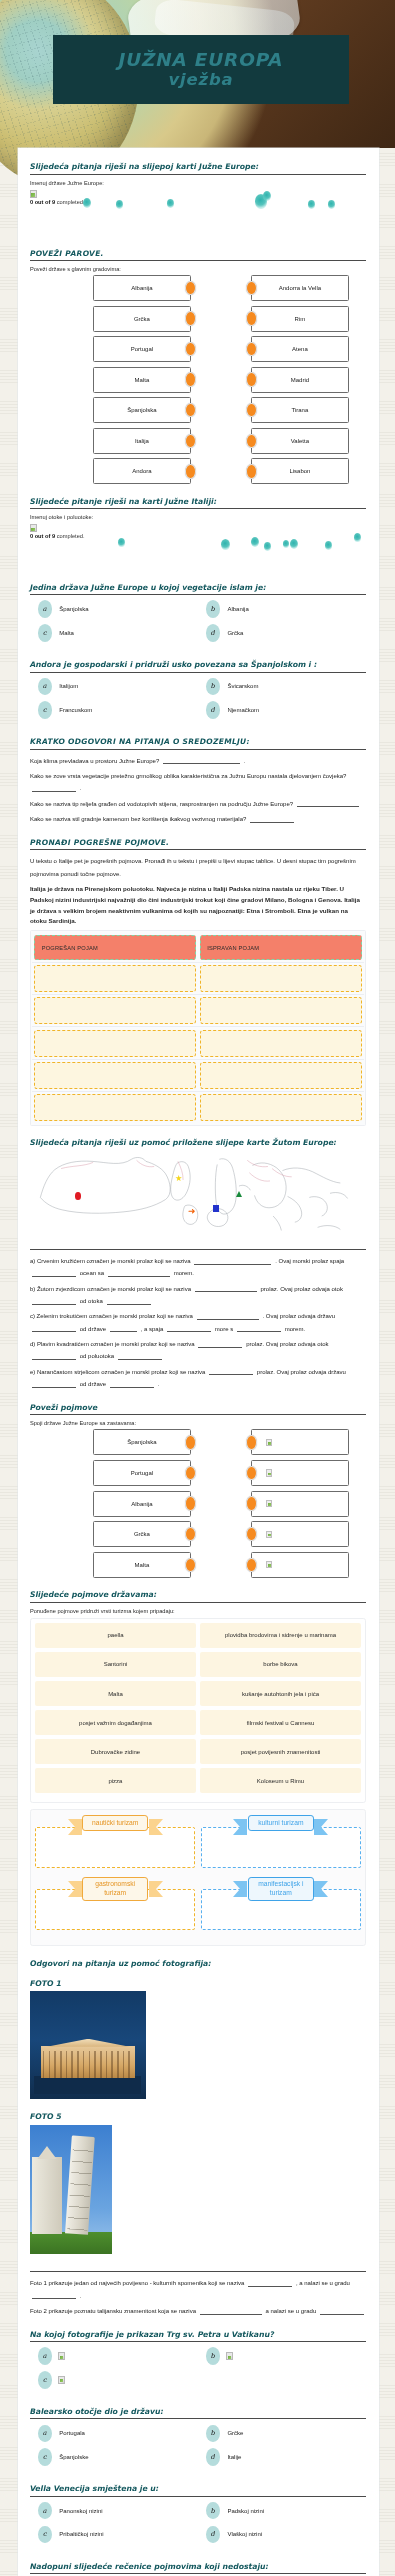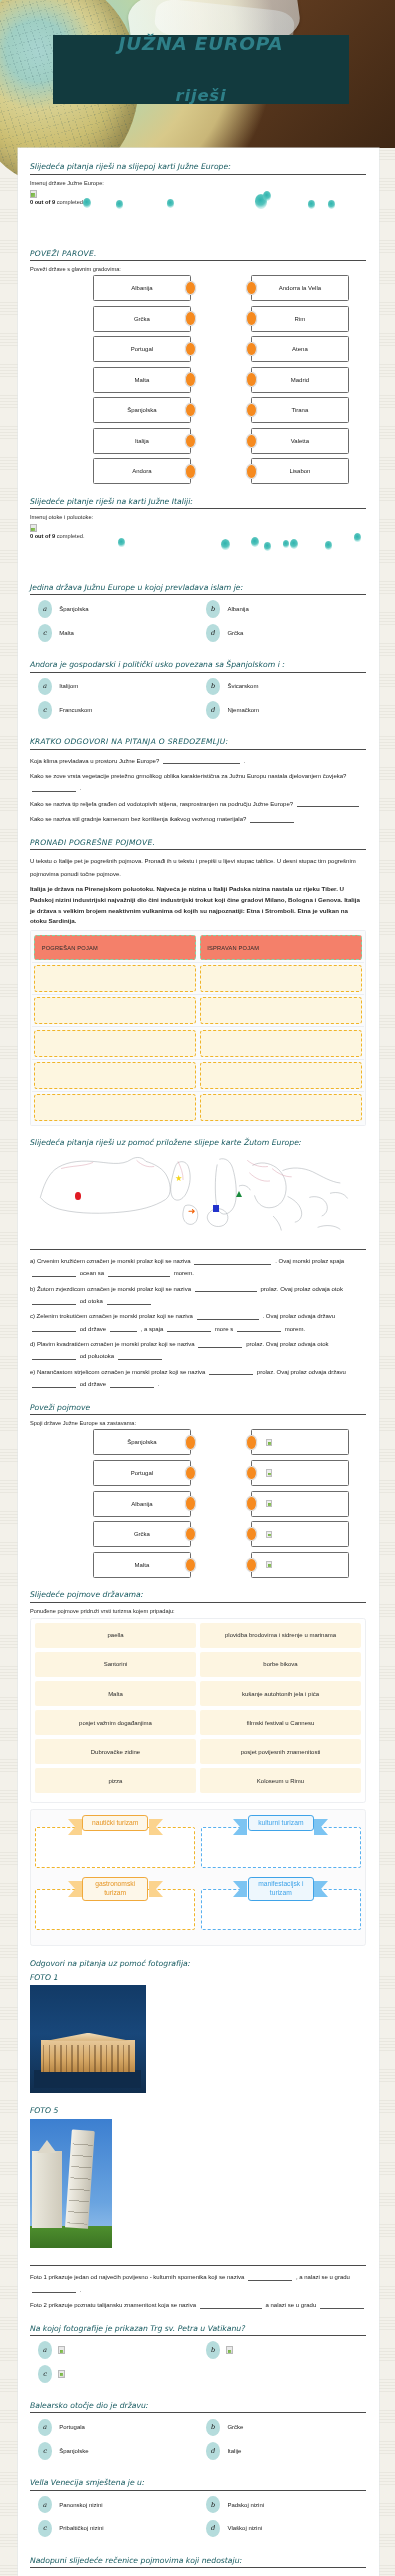--- a/index.html
+++ b/index.html
@@ -48,21 +48,21 @@
     box-shadow:0 1px 3.1px rgba(0,0,0,.2);
   }
   .hero .tape2{
     position:absolute; left:155px; top:5.2px; width:139px; height:36px;
     background:linear-gradient(100deg, rgba(255,255,255,.5), rgba(220,235,240,.35));
     border-radius:20.6px/13px; transform:rotate(6deg);
   }
   .hero .titlebox{
     position:absolute; left:53px; top:35px; width:296px; height:69px;
     background:#123a3e;
-    display:flex; flex-direction:column; align-items:center; justify-content:space-between;
+    display:flex; flex-direction:column; align-items:center; justify-content:center;
   }
   .hero .t1, .hero .t2 {
     font-family: "DejaVu Sans", sans-serif;
     color:#2e7f88; font-weight:bold; font-style:italic;
     letter-spacing:0.8px; line-height:1;
   }
   .hero .t1{ font-size:18.5px; }
   .hero .t2{ font-size:16.5px; margin-top:2.1px; }
 
   
@@ -71,21 +71,21 @@
     margin: 0 auto;
     width: 361px;
     background: #ffffff;
     padding: 2.1px 0 5.2px 0;
     box-shadow: 0 0 0 0.5px #dfe6ea;
   }
   .inner { padding: 0 12.4px; }
 
   h2.sec {
     font-family:"DejaVu Sans", sans-serif;
-    font-style:italic; font-weight:normal;
+    font-style:italic; font-weight:bold;
     color:#14585e;
     font-size:7.7px;
     margin:13.4px 0 1.5px 0;
     line-height:1.15;
   }
   h2.sec.caps { text-transform:uppercase; letter-spacing:0.3px; font-size:7.5px; }
   .rule { border:0; border-top:0.5px solid #4a4a4a; margin:1px 0 5.2px 0; }
 
   .prompt { font-size:5.7px; color:#2b2b2b; margin:4.1px 0 3.1px 0; }
 
@@ -271,21 +271,21 @@
 <body>
 
 <div class="page">
 
   <div class="hero">
     <div class="globe"></div>
     <div class="tape"></div>
     <div class="tape2"></div>
     <div class="titlebox">
       <div class="t1">JUŽNA EUROPA</div>
-      <div class="t2">riješi</div>
+      <div class="t2">vježba</div>
     </div>
   </div>
 
   <div class="sheet">
   <div class="inner">
 
     <h2 class="sec">Slijedeća pitanja riješi na slijepoj karti Južne Europe:</h2>
     <hr class="rule">
     <div class="prompt">Imenuj države Južne Europe:</div>
     <div class="mapblock">
@@ -393,42 +393,42 @@
         <div class="dot" style="left:260px;top:15.5px;width:8.2px;height:10.3px;"></div>
         <div class="dot" style="left:295px;top:17.5px;width:6.7px;height:8.8px;"></div>
         <div class="dot" style="left:324px;top:9.3px;width:7.2px;height:9.3px;"></div>
       </div>
       <span class="fileicon"></span>
       <div class="completed">
         <b>0 out of 9</b><span> completed.</span>
       </div>
     </div>
 
-    <h2 class="sec">Jedina država Južnu Europe u kojoj prevladava islam je:</h2>
+    <h2 class="sec">Jedina država Južne Europe u kojoj vegetacije islam je:</h2>
     <hr class="rule">
     <div class="mc">
       <div class="mcopt">
             <div class="bubble">a</div>
             <div class="mclabel">Španjolska</div>
           </div>
       <div class="mcopt">
             <div class="bubble">b</div>
             <div class="mclabel">Albanija</div>
           </div>
       <div class="mcopt">
             <div class="bubble">c</div>
             <div class="mclabel">Malta</div>
           </div>
       <div class="mcopt">
             <div class="bubble">d</div>
             <div class="mclabel">Grčka</div>
           </div>
     </div>
 
-    <h2 class="sec">Andora je gospodarski i politički usko povezana sa Španjolskom i :</h2>
+    <h2 class="sec">Andora je gospodarski i pridruži usko povezana sa Španjolskom i :</h2>
     <hr class="rule">
     <div class="mc">
       <div class="mcopt">
             <div class="bubble">a</div>
             <div class="mclabel">Italijom</div>
           </div>
       <div class="mcopt">
             <div class="bubble">b</div>
             <div class="mclabel">Švicarskom</div>
           </div>
@@ -724,21 +724,21 @@
             <span class="tail l"></span>
             <span class="tail r"></span>
             <div class="rbox">manifestacijsk i turizam</div>
           </div>
           <div class="zbody"></div>
         </div>
       </div>
     </div>
 
     <h2 class="sec">Odgovori na pitanja uz pomoć fotografija:</h2>
-    <h2 class="sec" style="margin-top:5px;">FOTO 1</h2>
+    <h2 class="sec" style="margin-top:11px;">FOTO 1</h2>
     <div class="photo1">
       <div class="plinth"></div>
       <div class="parth"></div>
     </div>
     <h2 class="sec">FOTO 5</h2>
     <div class="photo2">
       <div class="grass"></div>
       <div class="duomo"></div>
       <div class="tower"></div>
     </div>

